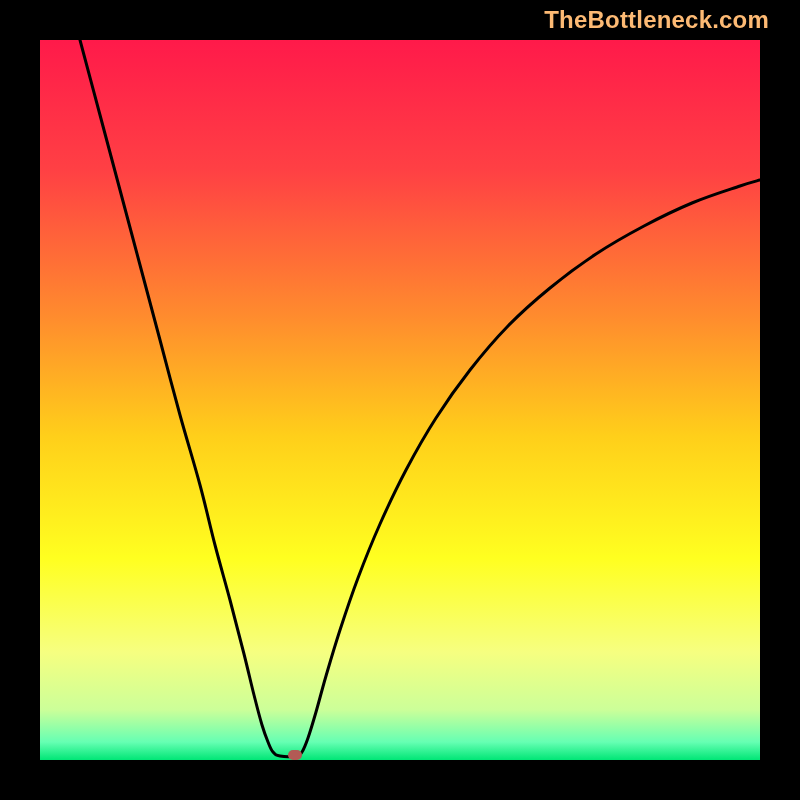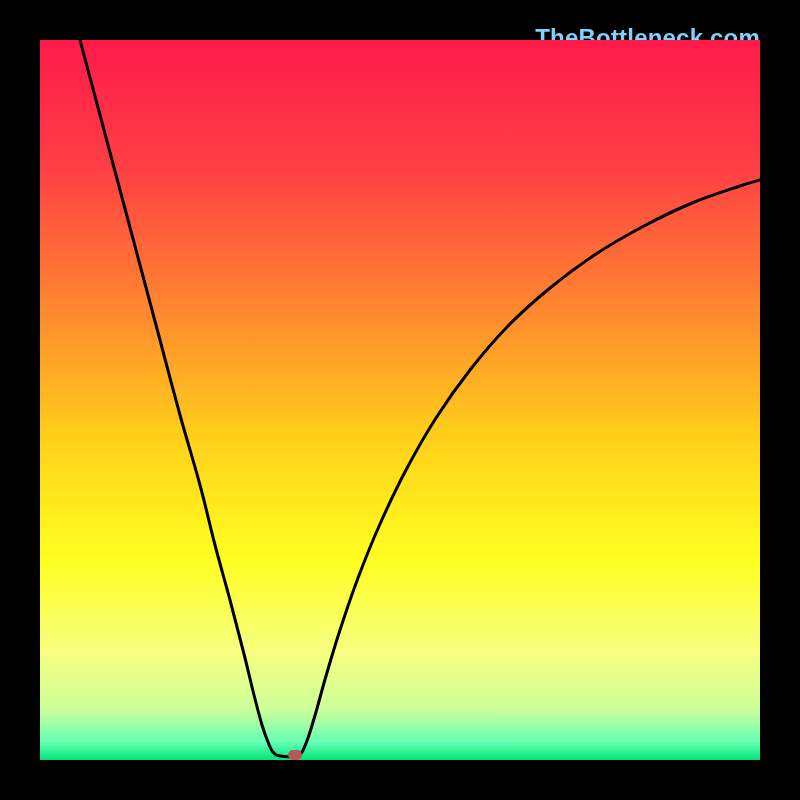--- a/index.html
+++ b/index.html
@@ -29,27 +29,26 @@
     position: absolute;
     left: 0;
     top: 0;
     width: 720px;
     height: 720px;
     pointer-events: none;
   }
   .watermark {
     position: absolute;
     top: 6px;
-    right: 40px;
+    right: 31px;
     font-family: Arial, Helvetica, sans-serif;
     font-size: 24px;
     font-weight: 600;
-    color: #7dd3fc;
+    color: #fdba74;
     letter-spacing: 0.2px;
-    margin-top: 18px;
   }
   .marker {
     position: absolute;
     width: 14px;
     height: 10px;
     background: #b25a55;
     border-radius: 5px;
     transform: translate(-50%, -50%);
   }
 </style>

